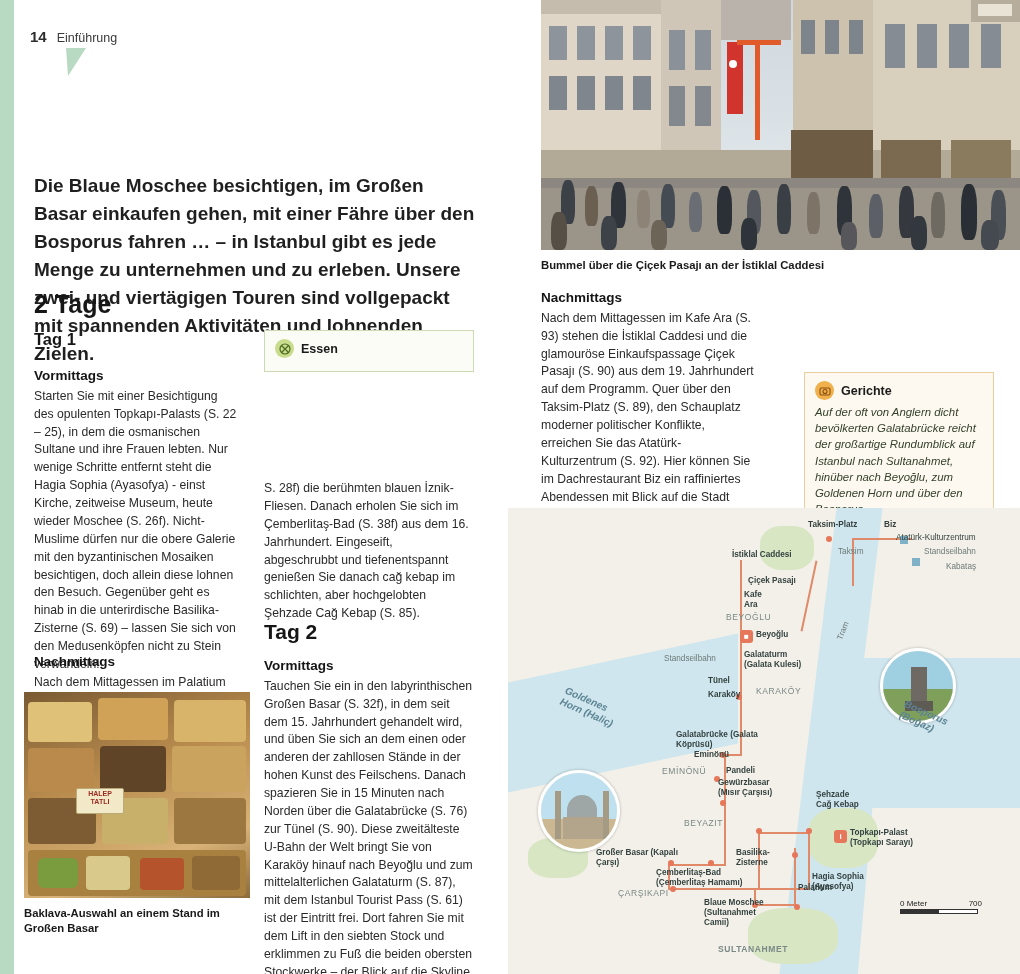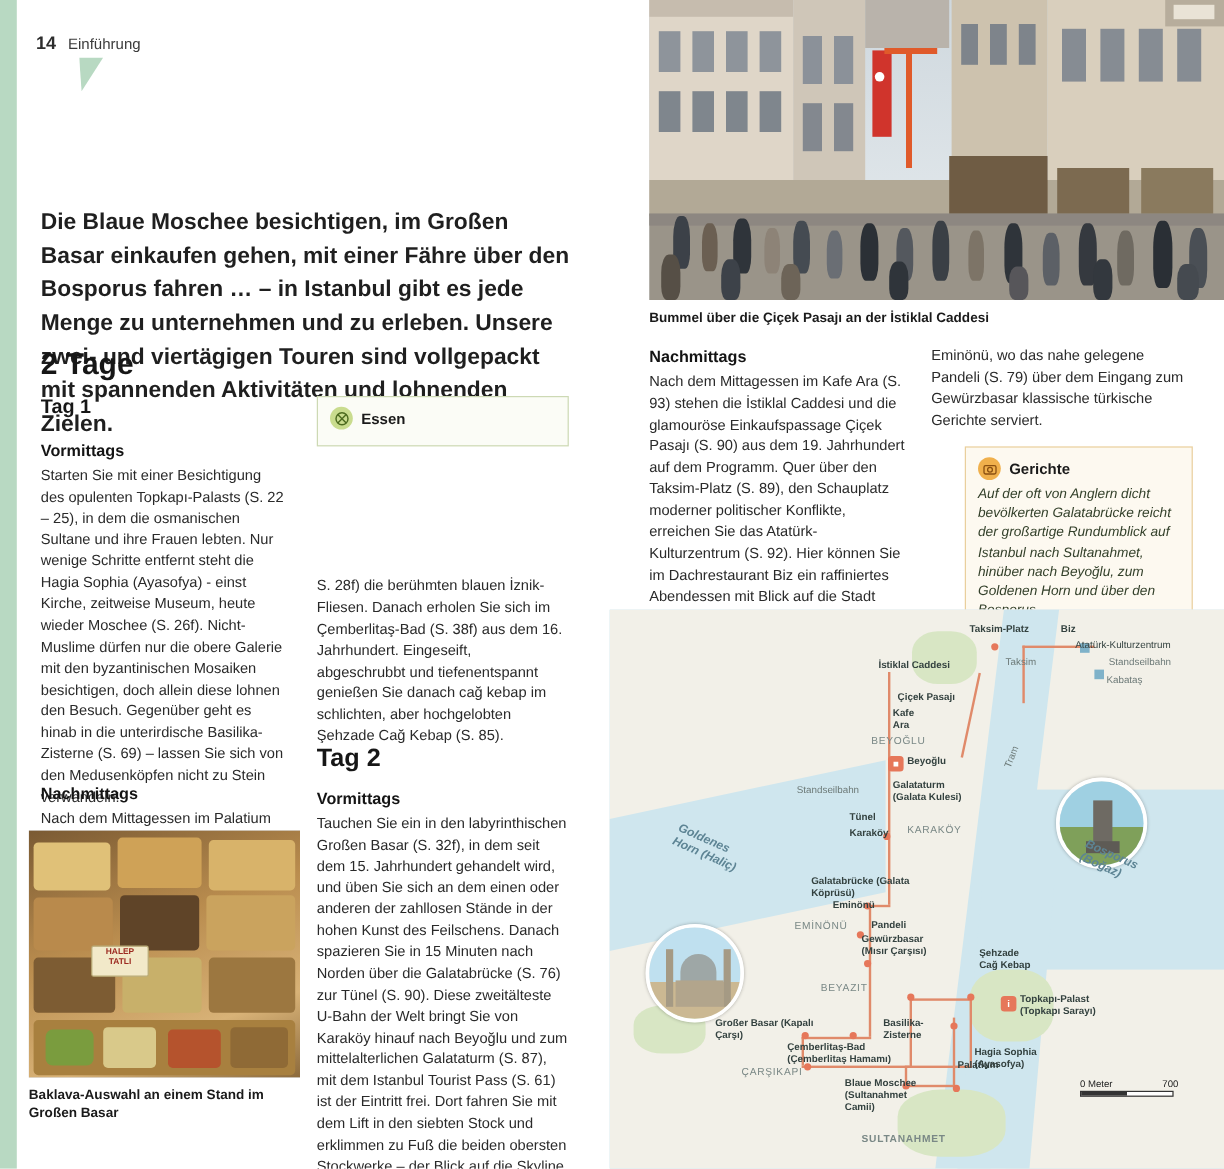--- a/index.html
+++ b/index.html
@@ -349,23 +349,20 @@
     <div class="crowd-dot" style="left:370px;top:216px;width:16px;height:34px;background:#33383e;"></div>
     <div class="crowd-dot" style="left:440px;top:220px;width:18px;height:30px;background:#454a50;"></div>
   </div>
   <div class="caption" id="cap-street">Bummel über die Çiçek Pasajı an der İstiklal Caddesi</div>
 
   <div class="col" id="col3">
     <p class="sub">Nachmittags</p>
     <p>Nach dem Mittagessen im Kafe Ara (S. 93) stehen die İstiklal Caddesi und die glamouröse Einkaufspassage Çiçek Pasajı (S. 90) aus dem 19. Jahrhundert auf dem Programm. Quer über den Taksim-Platz (S. 89), den Schauplatz moderner politischer Konflikte, erreichen Sie das Atatürk-Kulturzentrum (S. 92). Hier können Sie im Dachrestaurant Biz ein raffiniertes Abendessen mit Blick auf die Stadt genießen – oder Sie fahren mit der Tram zum Bahnhof</p>
   </div>
 
-  <div class="col" id="col4">
-    <p>Eminönü, wo das nahe gelegene Pandeli (S. 79) über dem Eingang zum Gewürzbasar klassische türkische Gerichte serviert.</p>
-  </div>
 
   <div class="infobox" id="box-aussicht">
     <div class="ib-head">
       <span class="ibicon orange">
         <svg width="12" height="12" viewBox="0 0 12 12">
             <rect x="1" y="3" width="10" height="7" rx="1.4" fill="none" stroke="#8a4f10" stroke-width="1.1"></rect>
             <circle cx="6" cy="6.5" r="2" fill="none" stroke="#8a4f10" stroke-width="1.1"></circle>
           </svg>
       </span>
       <span class="ib-title">Gerichte</span>
@@ -463,21 +460,21 @@
       <div style="position:absolute;left:14px;top:18px;width:6px;height:48px;background:#a59a84;"></div>
       <div style="position:absolute;left:62px;top:18px;width:6px;height:48px;background:#a59a84;"></div>
     </div>
 
     <div class="map-lbl b" style="left:300px;top:12px;">Taksim-Platz</div>
     <div class="map-lbl b" style="left:376px;top:12px;">Biz</div>
     <div class="map-lbl" style="left:388px;top:25px;">Atatürk-Kulturzentrum</div>
     <div class="map-lbl grey" style="left:416px;top:39px;">Standseilbahn</div>
     <div class="map-lbl grey" style="left:330px;top:39px;">Taksim</div>
     <div class="map-lbl b" style="left:224px;top:42px;">İstiklal Caddesi</div>
-    <div class="map-lbl grey" style="left:414px;top:54px;text-align:right;">Kabataş</div>
+    <div class="map-lbl grey" style="left:438px;top:54px;text-align:right;">Kabataş</div>
     <div class="map-lbl b" style="left:240px;top:68px;">Çiçek Pasajı</div>
     <div class="map-lbl b" style="left:236px;top:82px;width:30px;">Kafe Ara</div>
     <div class="map-lbl grey" style="left:326px;top:118px;transform:rotate(-68deg);">Tram</div>
     <div class="map-lbl b" style="left:248px;top:122px;">Beyoğlu</div>
     <div class="map-lbl grey" style="left:156px;top:146px;">Standseilbahn</div>
     <div class="map-lbl b" style="left:236px;top:142px;width:64px;">Galataturm (Galata Kulesi)</div>
     <div class="map-lbl b" style="left:200px;top:168px;">Tünel</div>
     <div class="map-lbl b" style="left:200px;top:182px;">Karaköy</div>
     <div class="map-lbl b" style="left:168px;top:222px;width:82px;">Galatabrücke (Galata Köprüsü)</div>
     <div class="map-lbl b" style="left:186px;top:242px;">Eminönü</div>

